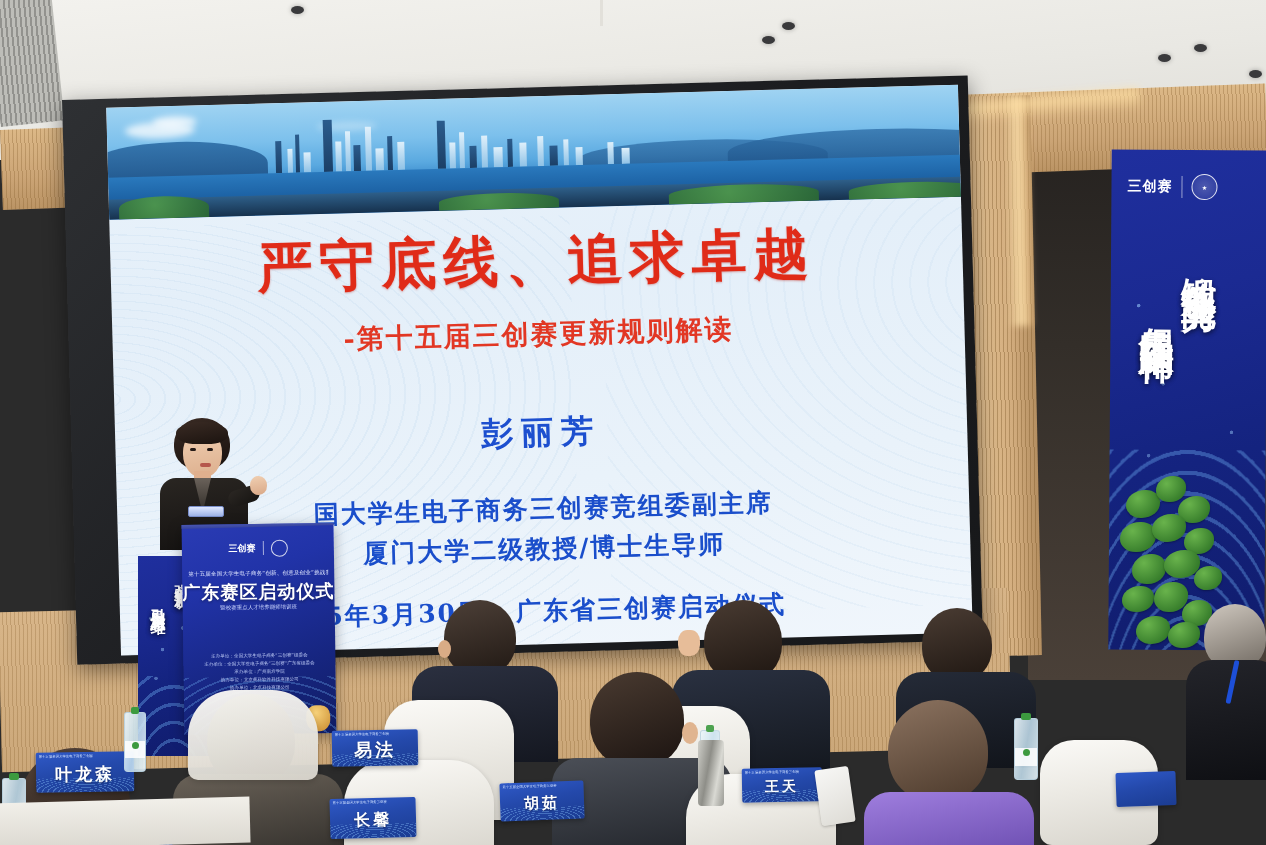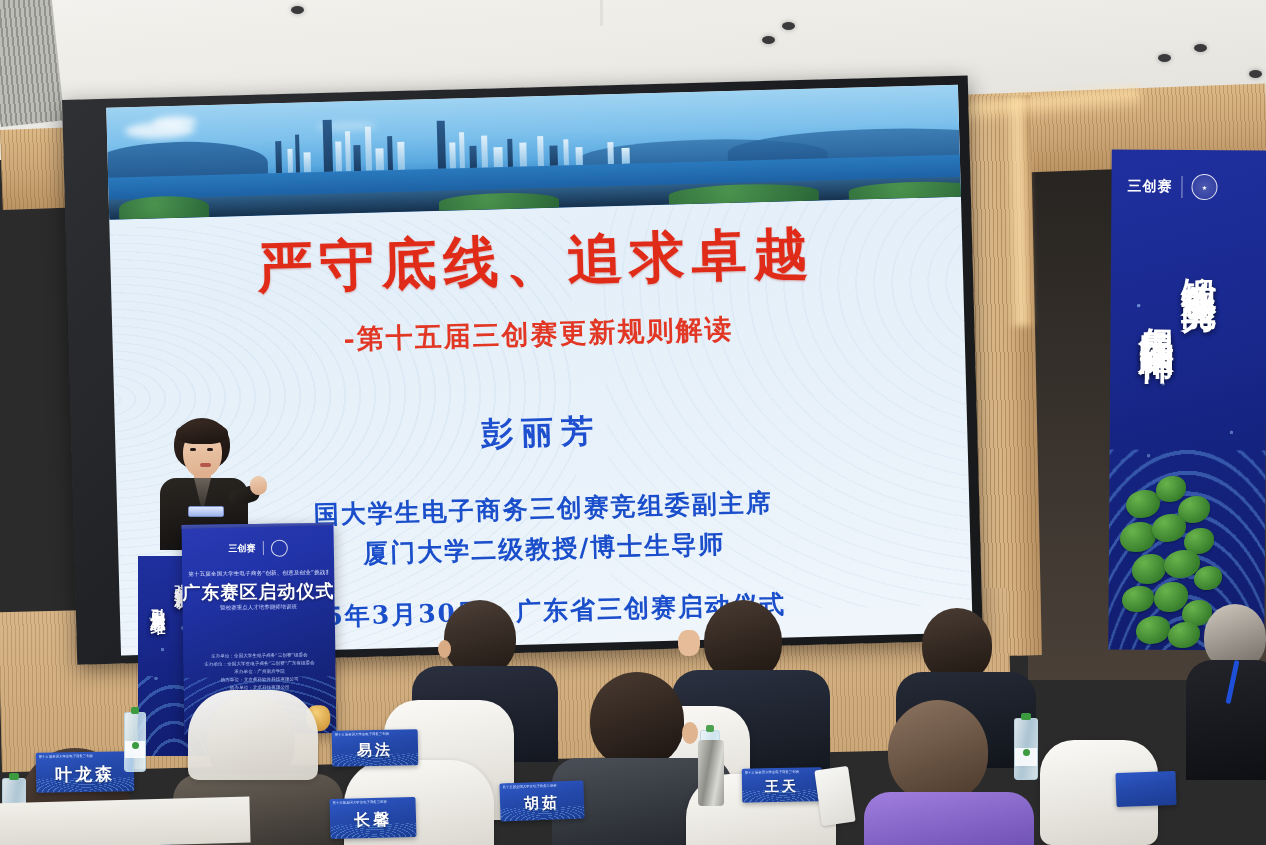--- a/index.html
+++ b/index.html
@@ -583,21 +583,21 @@
   </div>
 
   <div class="nameplate" style="left:56px;top:806px;width:116px;height:42px;transform:rotate(-1.5deg);">
     <div class="np-head">第十五届全国大学生电子商务三创赛</div>
     <div class="np-name" style="font-size:20px;">王秀梅</div>
     <div class="np-wave"></div>
   </div>
 
   <div class="nameplate" style="left:332px;top:730px;width:86px;height:36px;transform:rotate(-1deg);">
     <div class="np-head">第十五届全国大学生电子商务三创赛</div>
-    <div class="np-name" style="font-size:15px;">易法</div>
+    <div class="np-name" style="font-size:18px;">易法</div>
     <div class="np-wave"></div>
   </div>
 
   <div class="nameplate" style="left:330px;top:798px;width:86px;height:40px;transform:rotate(-1.5deg);">
     <div class="np-head">第十五届全国大学生电子商务三创赛</div>
     <div class="np-name" style="font-size:16px;">长馨</div>
     <div class="np-wave"></div>
   </div>
 
   <div class="nameplate" style="left:500px;top:782px;width:84px;height:38px;transform:rotate(-2deg);">

